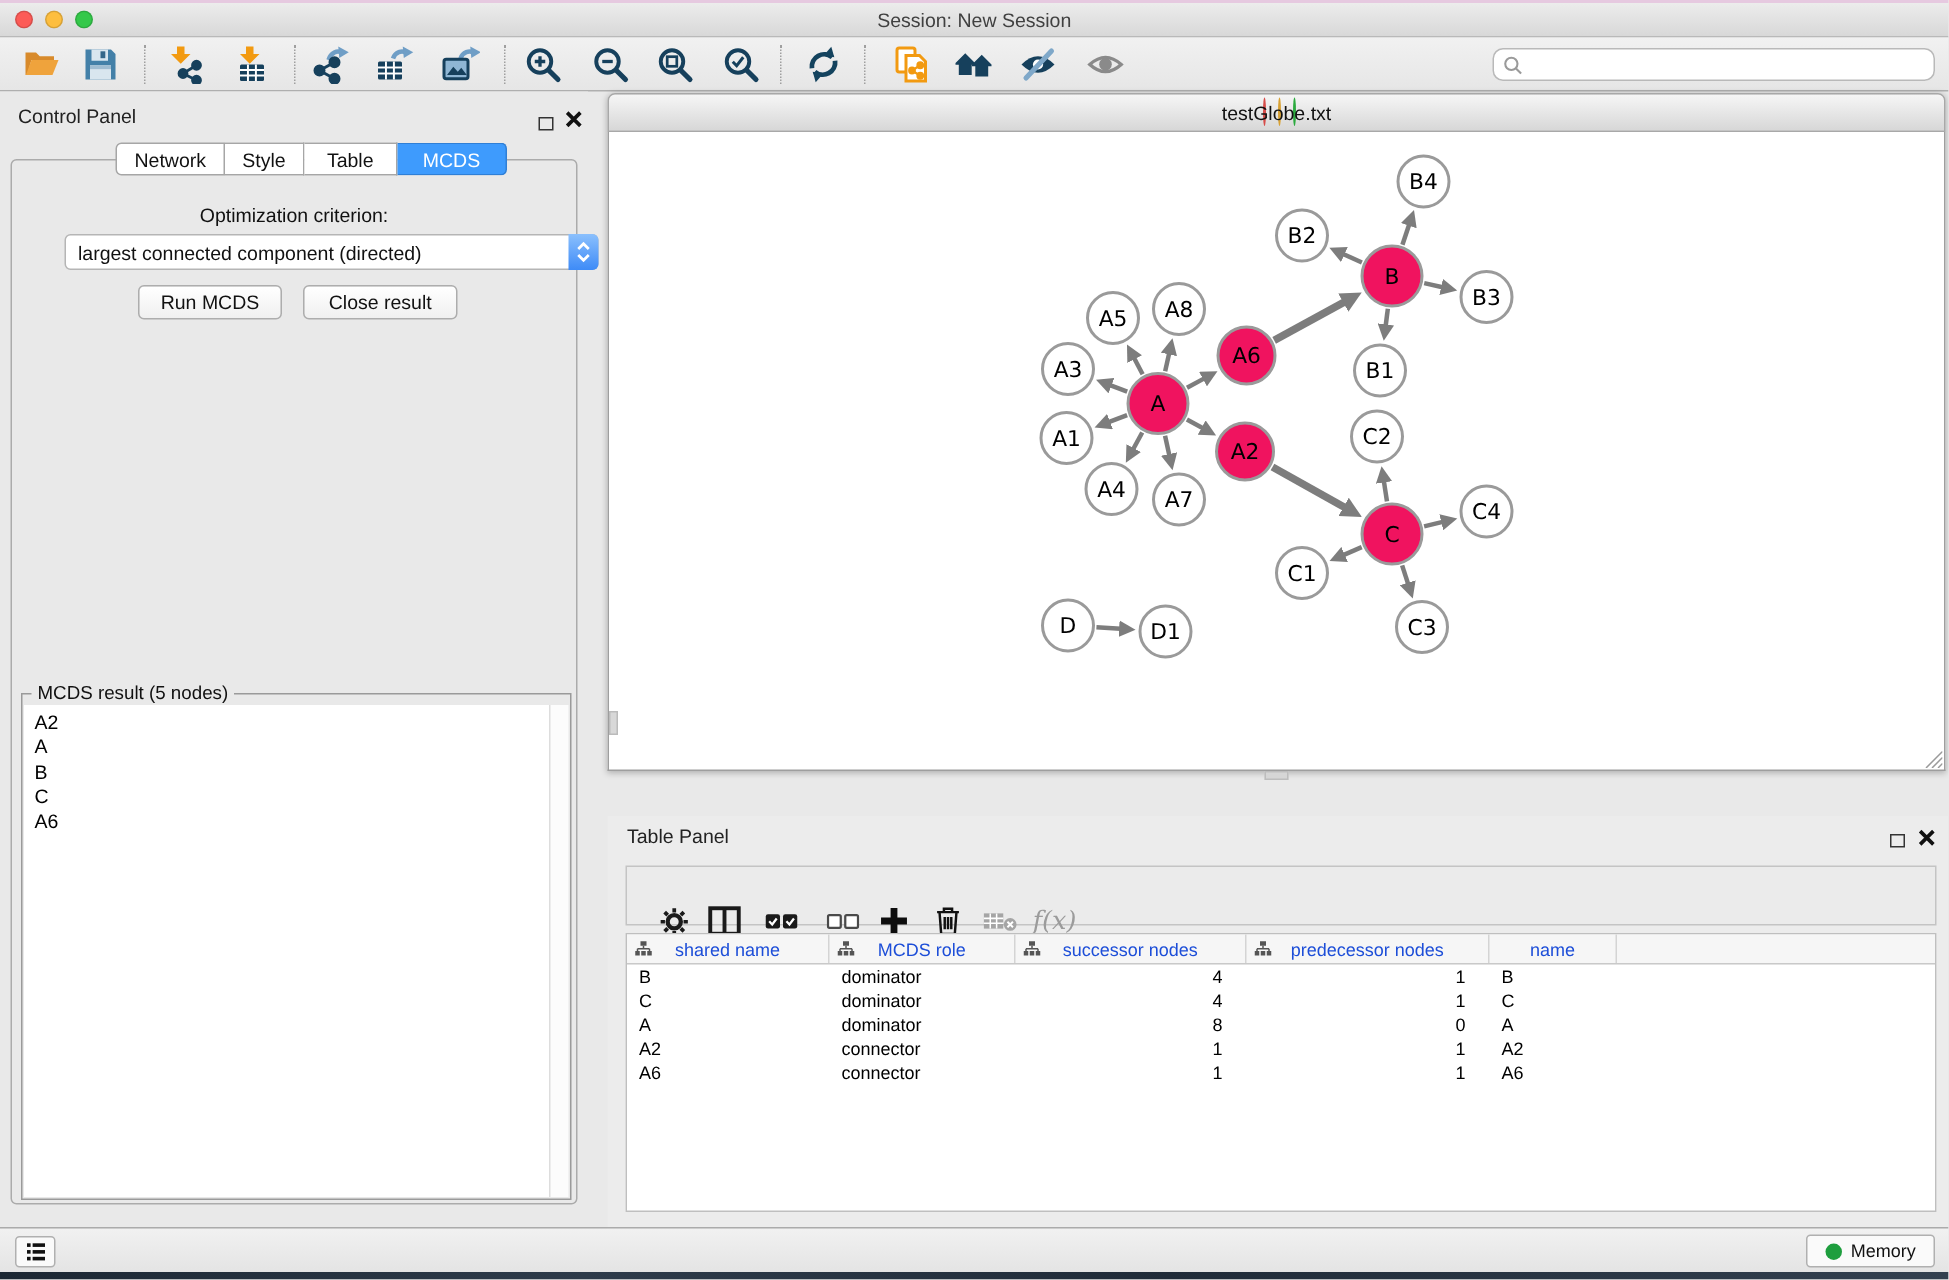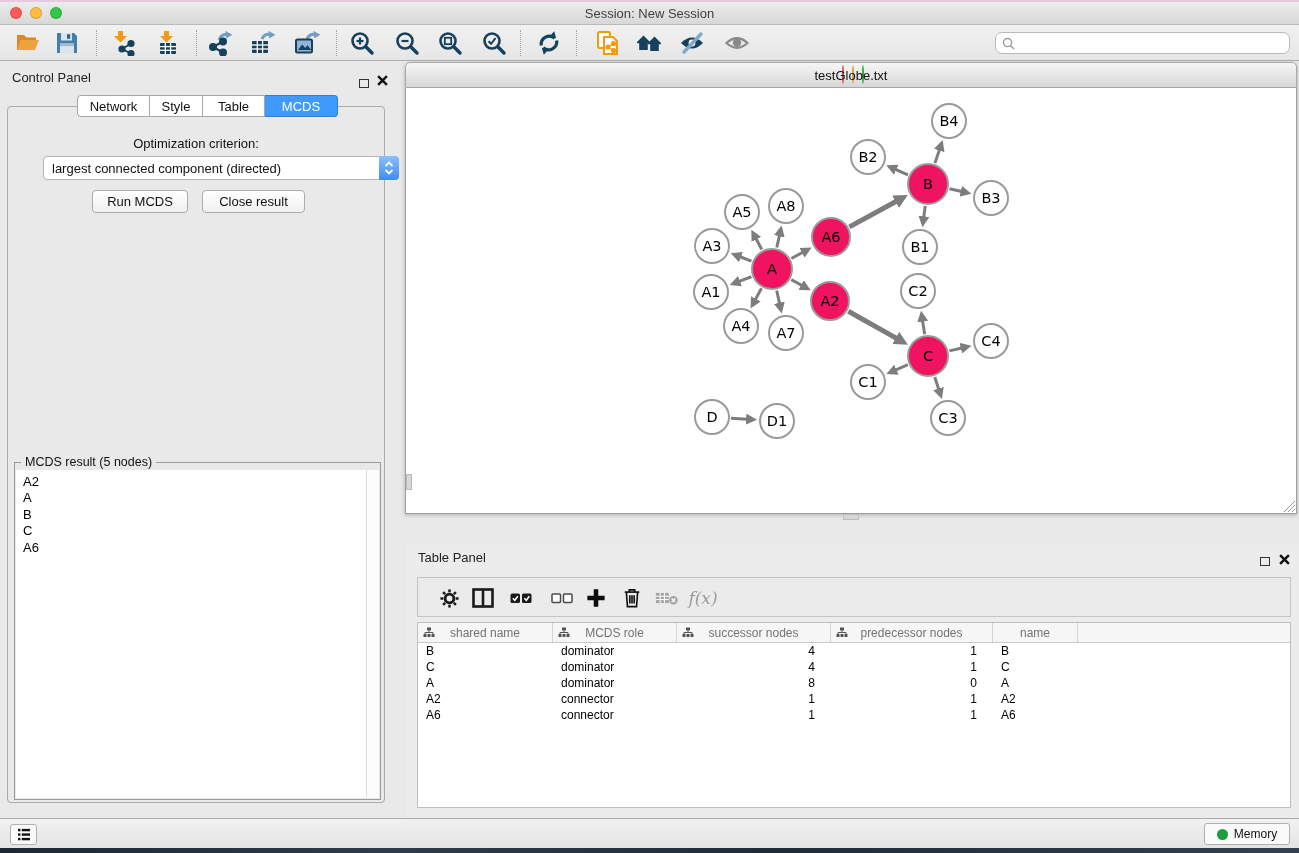--- a/index.html
+++ b/index.html
@@ -69,25 +69,25 @@
   #net-canvas { position:absolute; left:0; top:26px; width:892px; height:426px; background:#fff;
     border:1px solid #9E9E9E; border-top:none; }
   #net-grip-left { position:absolute; left:0; top:386px; width:6px; height:16px; background:#D8D8D8; border:1px solid #BBB; }
   #net-resize { position:absolute; right:1px; bottom:1px; width:14px; height:14px; }
 
   
   #table-panel { left:405px; top:520px; width:894px; height:298px; background:#ECECEC;margin-top:24px; }
   #tp-title { position:absolute; left:13px; top:6px; font-size:13px; color:#222; }
   #tp-toolbar { position:absolute; left:12px; top:33px; width:874px; height:40px;
     border:1px solid #C4C4C4; background:#EBEBEB; }
-  .tp-ico { position:absolute; top:8px; width:26px; height:24px; display:flex; align-items:center; justify-content:center; }
+  .tp-ico { position:absolute; top:24px; width:26px; height:24px; display:flex; align-items:center; justify-content:center; }
   .fx-label { font-family:"DejaVu Serif","Liberation Serif",serif; font-style:italic; font-size:17px; color:#9B9B9B; }
   #tp-table { position:absolute; left:12px; top:78px; width:874px; height:186px; background:#fff; border:1px solid #BFBFBF; }
   #tp-head { position:absolute; left:0; top:0; width:100%; height:20px; background:#F6F6F6; border-bottom:1px solid #C9C9C9; display:flex; }
-  .th { position:relative; display:flex; align-items:center; justify-content:center; font-size:12px; color:#737373;
+  .th { position:relative; display:flex; align-items:center; justify-content:center; font-size:12px; color:#1d4ed8;
     border-right:1px solid #D4D4D4; }
   .th svg { position:absolute; left:5px; }
   #tp-body { position:absolute; left:0; top:20px; width:100%; bottom:0; }
   .tr { display:flex; height:16px; }
   .td { font-size:12px; color:#000; line-height:16px; white-space:nowrap; overflow:hidden; }
   .td.l { padding-left:8px; } .td.r { text-align:right; padding-right:16px; }
 
   #tp-tabs { position:absolute; left:267px; top:269px; height:23px; display:flex; }
   .tp-tab { height:23px; font-size:13px; background:#fff; border:1px solid #B9B9B9; border-left:none;
     display:flex; align-items:center; justify-content:center; color:#111; }

